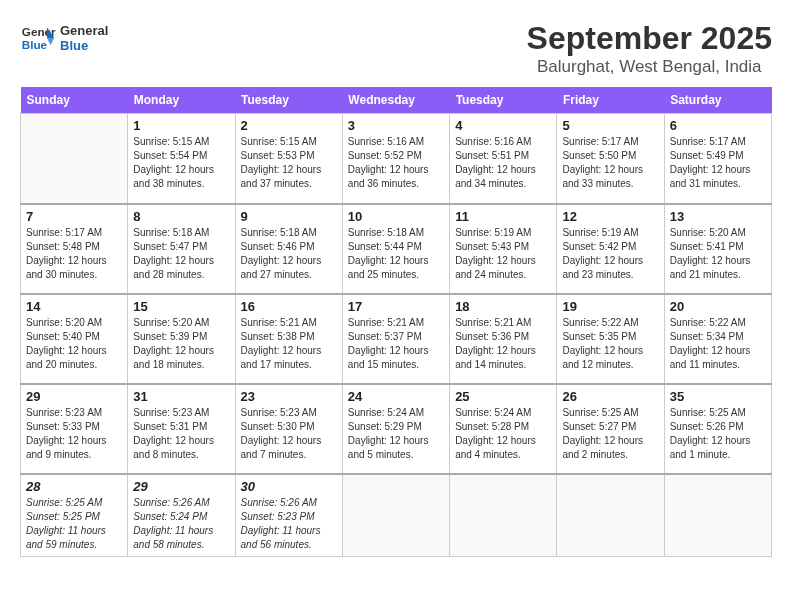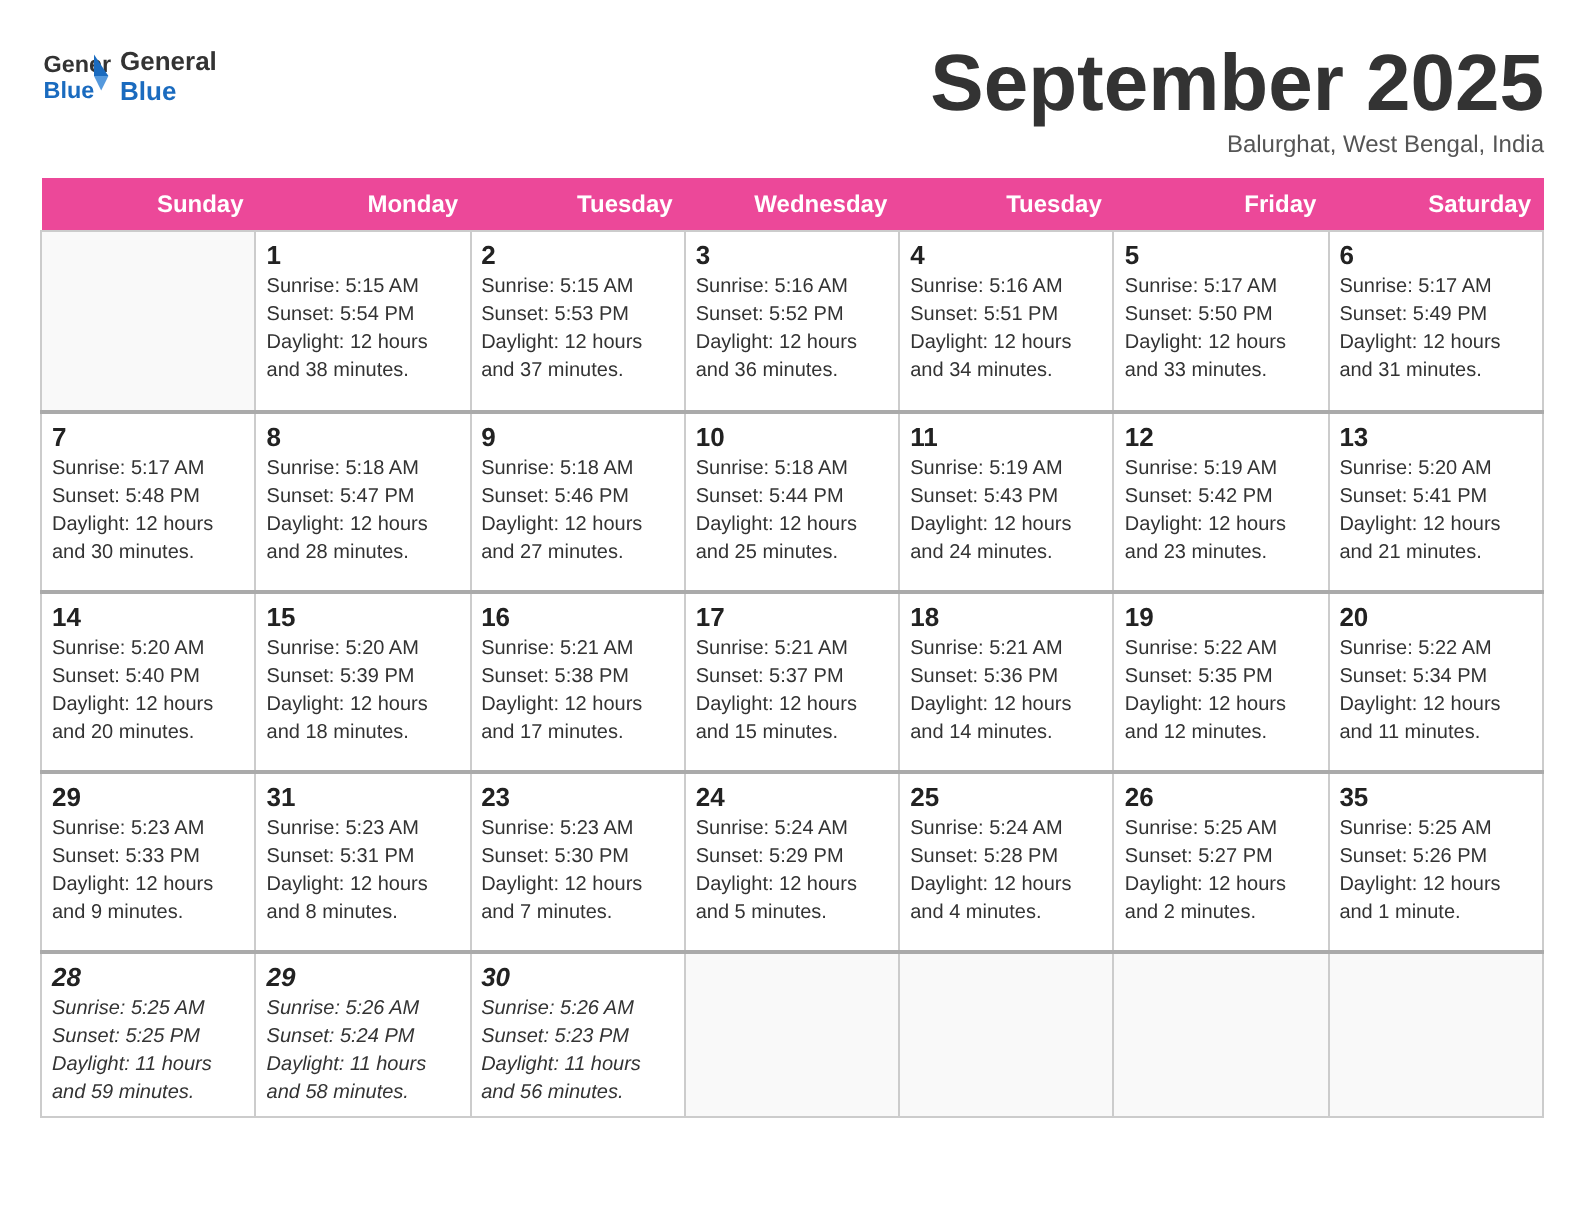--- a/index.html
+++ b/index.html
@@ -22,37 +22,38 @@
       gap: 4px;
     }
     .logo-icon {
       width: 36px;
       height: 36px;
     }
     .title-block {
       text-align: right;
     }
     .main-title {
-      font-size: 40px;
+      font-size: 32px;
       font-weight: bold;
       color: #333;
     }
     .subtitle {
-      font-size: 12px;
+      font-size: 17px;
       color: #555;
+      text-align: center;
     }
     .calendar {
       width: 100%;
       border-collapse: collapse;
       font-size: 11px;
     }
     .calendar th {
-      background-color: #ec4899;
+      background-color: #8b5cf6;
       color: #fff;
-      text-align: right;
+      text-align: left;
       padding: 6px 6px;
       font-size: 12px;
       font-weight: bold;
     }
     .calendar td {
       border: 1px solid #ccc;
       vertical-align: top;
       padding: 4px 5px;
       width: calc(100% / 7);
       height: 90px;

